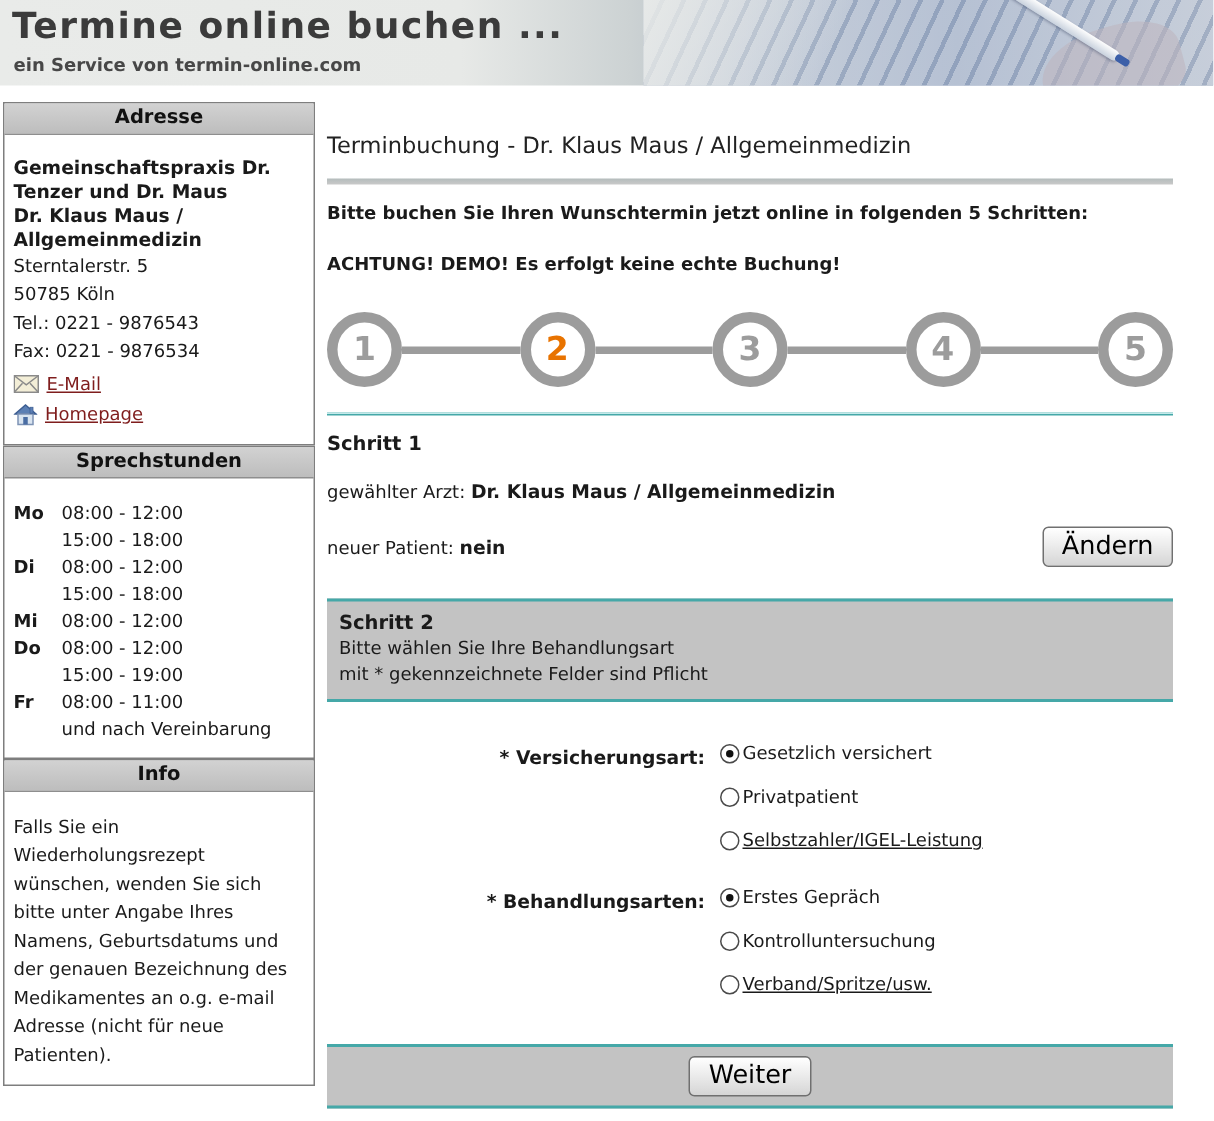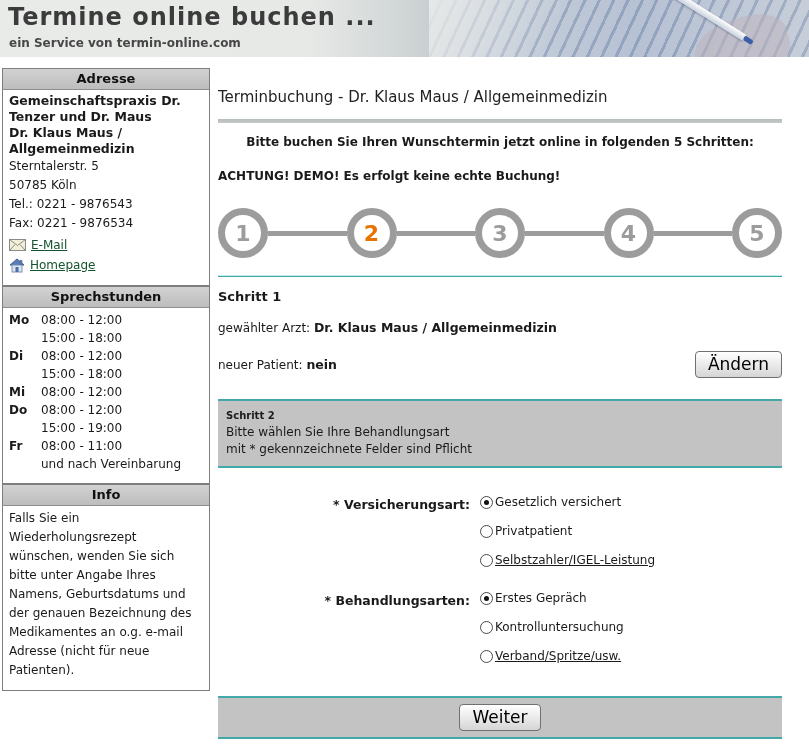--- a/index.html
+++ b/index.html
@@ -31,39 +31,39 @@
   .content { flex:1; padding-left:8px; padding-right:27px; }
 
   
   .side-box { border:1px solid #7e7e7e; background:#fff; }
   .side-box + .side-box { margin-top:0; }
   .box-adresse { margin-top:11px; }
   .box-hours { margin-top:27px; }
   .box-info  { margin-top:22px; }
   .box-header { background:linear-gradient(#d2d2d2,#bdbdbd); border-bottom:1px solid #8e8e8e;
     font-weight:bold; font-size:13px; text-align:center; padding:2px 0 3px; color:#111; }
-  .box-body { padding:3px 6px 10px 6px; }
+  .box-body { padding:14px 6px 10px 6px; }
 
   .addr-bold { font-weight:bold; font-size:12.5px; line-height:16px; }
   .addr-line { line-height:19px; }
   .addr-links { margin-top:2px; }
   .link-row { display:flex; align-items:center; gap:5px; line-height:20px; }
-  .link-row a { color:#14532d; }
+  .link-row a { color:#7f1d1d; }
   .icon { display:inline-flex; flex:none; }
 
   .hours-row { display:flex; line-height:18px; }
   .hours-day { width:32px; font-weight:bold; flex:none; }
   .hours-time { flex:1; }
 
   .info-text { line-height:19px; }
 
   
   .page-title { margin-top:31px; font-size:15px; color:#222; font-weight:normal; }
   .title-divider { margin-top:13px; height:4px; background:linear-gradient(#b4bcbc,#c9c9c9); }
-  .intro { margin-top:12px; font-weight:bold;text-align:center; }
+  .intro { margin-top:12px; font-weight:bold; }
   .demo-warning { margin-top:20px; font-weight:bold; }
 
   .steps { margin-top:25px; display:flex; align-items:center; }
   .step-circle { width:50px; height:50px; flex:none; border:7px solid #9c9c9c; border-radius:50%;
     background:#fff; display:flex; align-items:center; justify-content:center;
     font-size:22px; font-weight:bold; color:#9c9c9c; }
   .step-circle.active { color:#e87300; }
   .step-connector { flex:1; height:5px; background:#9c9c9c; }
 
   .teal-line { margin-top:17px; height:2px; background:#45a8a8; border-top:1px solid #c4eaea; }
@@ -72,21 +72,21 @@
   .arzt-row { margin-top:16px; }
   .patient-row { margin-top:16px; display:flex; justify-content:space-between; align-items:center; }
   .bold-val { font-weight:bold; font-size:12.5px; }
 
   .btn { font-family:"DejaVu Sans","Liberation Sans",sans-serif; font-size:17px; color:#000;
     background:linear-gradient(#ffffff,#e2e2e2 70%,#d5d5d5); border:1px solid #707070; border-radius:4px;
     padding:2px 12px 3px; cursor:pointer; }
 
   .step2-bar { margin-top:21px; background:#c3c3c3; border-top:2px solid #45a8a8; border-bottom:2px solid #45a8a8;
     padding:6px 8px 8px; line-height:17px; }
-  .step2-title { font-weight:bold; font-size:10px; }
+  .step2-title { font-weight:bold; font-size:13px; }
 
   .form-row { display:flex; margin-top:27px; }
   .form-row.second { margin-top:24px; }
   .form-label { width:252px; flex:none; text-align:right; font-weight:bold; font-size:12.5px; padding-top:2px; }
   .radio-group { margin-left:10px; }
   .radio-option { display:flex; align-items:center; margin-bottom:15px; cursor:pointer; }
   .radio-option:last-child { margin-bottom:0;text-decoration:underline; }
   .radio-circle { width:13px; height:13px; border:1px solid #4a4a4a; border-radius:50%; background:#fff;
     display:inline-flex; align-items:center; justify-content:center; margin-right:2px; flex:none; }
   .radio-circle.checked::after { content:""; width:5px; height:5px; border-radius:50%; background:#111; }

